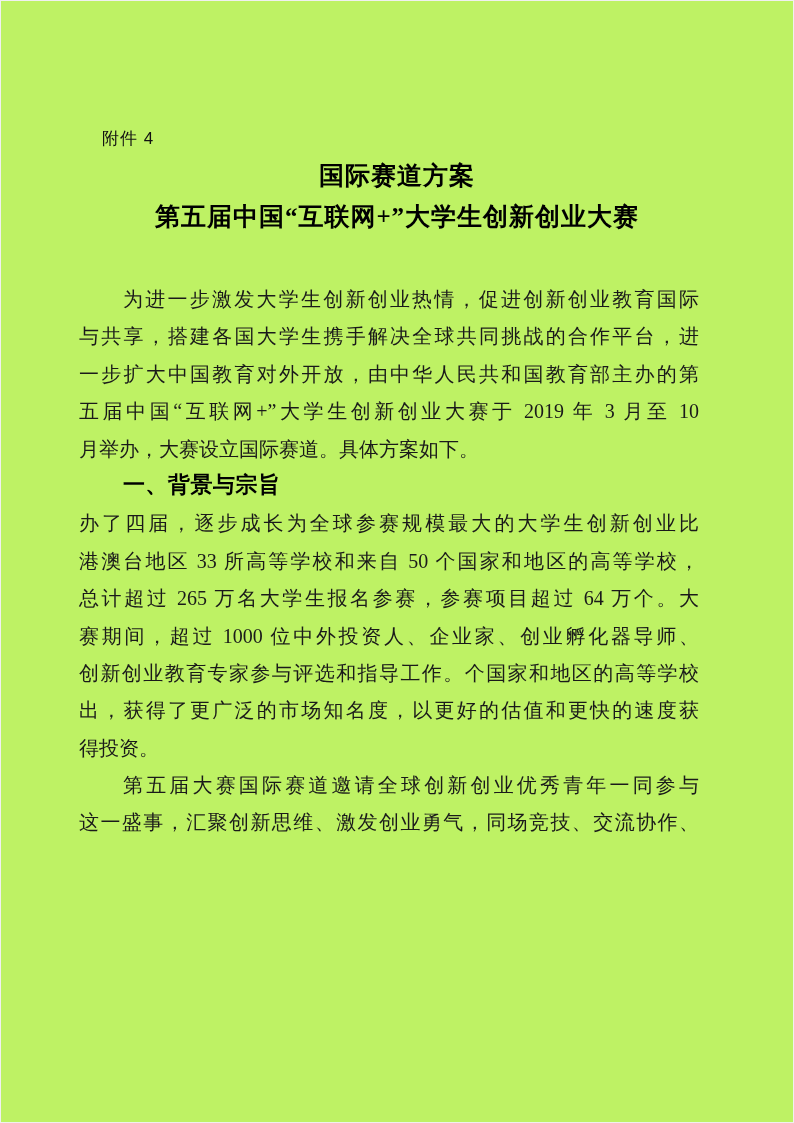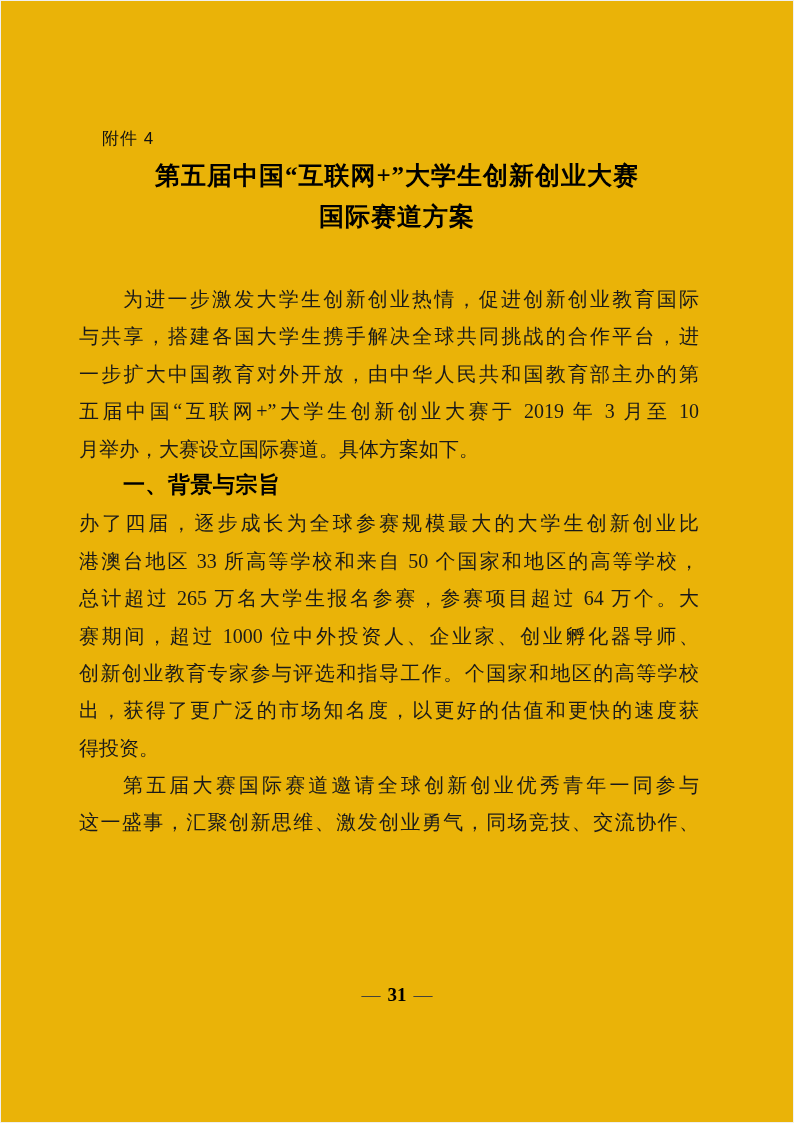--- a/index.html
+++ b/index.html
@@ -1,21 +1,21 @@
 <!DOCTYPE html>
 <html><head>
 <meta charset="utf-8">
 <style>
   html, body { margin: 0; padding: 0; background: #ffffff; }
   .page {
     position: relative;
     width: 794px;
     height: 1123px;
     margin: 0 auto;
-    background: #eab308;
+    background: #bef264;
     color: #141414;
     overflow: hidden;
     font-family: "Liberation Serif", "DejaVu Serif", serif;
     box-shadow: inset 0 0 0 1px #f0f0f0;
   }
   .attachment {
     position: absolute;
     top: 127px;
     left: 102px;
     font-size: 17px;
@@ -76,22 +76,22 @@
   .footer .num  { font-weight: bold; padding: 0 7px; color: #000; }
 </style>
 </head>
 <body>
 
 <div class="page">
 
   <div class="attachment">附件 4</div>
 
   <div class="title">
+    <div>国际赛道方案</div>
     <div>第五届中国“互联网+”大学生创新创业大赛</div>
-    <div>国际赛道方案</div>
   </div>
 
   <div class="body">
 
     <div class="ln first">为进一步激发大学生创新创业热情，促进创新创业教育国际</div>
     <div class="ln">与共享，搭建各国大学生携手解决全球共同挑战的合作平台，进</div>
     <div class="ln">一步扩大中国教育对外开放，由中华人民共和国教育部主办的第</div>
     <div class="ln">五届中国“互联网+”大学生创新创业大赛于 2019 年 3 月至 10</div>
     <div class="ln last">月举办，大赛设立国际赛道。具体方案如下。</div>
 
@@ -103,17 +103,14 @@
     <div class="ln">赛期间，超过 1000 位中外投资人、企业家、创业孵化器导师、</div>
     <div class="ln">创新创业教育专家参与评选和指导工作。个国家和地区的高等学校</div>
     <div class="ln">出，获得了更广泛的市场知名度，以更好的估值和更快的速度获</div>
     <div class="ln last">得投资。</div>
 
     <div class="ln first">第五届大赛国际赛道邀请全球创新创业优秀青年一同参与</div>
     <div class="ln">这一盛事，汇聚创新思维、激发创业勇气，同场竞技、交流协作、</div>
 
   </div>
 
-  <div class="footer">
-    <span class="dash">—</span><span class="num">31</span><span class="dash">—</span>
-  </div>
 
 </div>
 
 </body></html>

